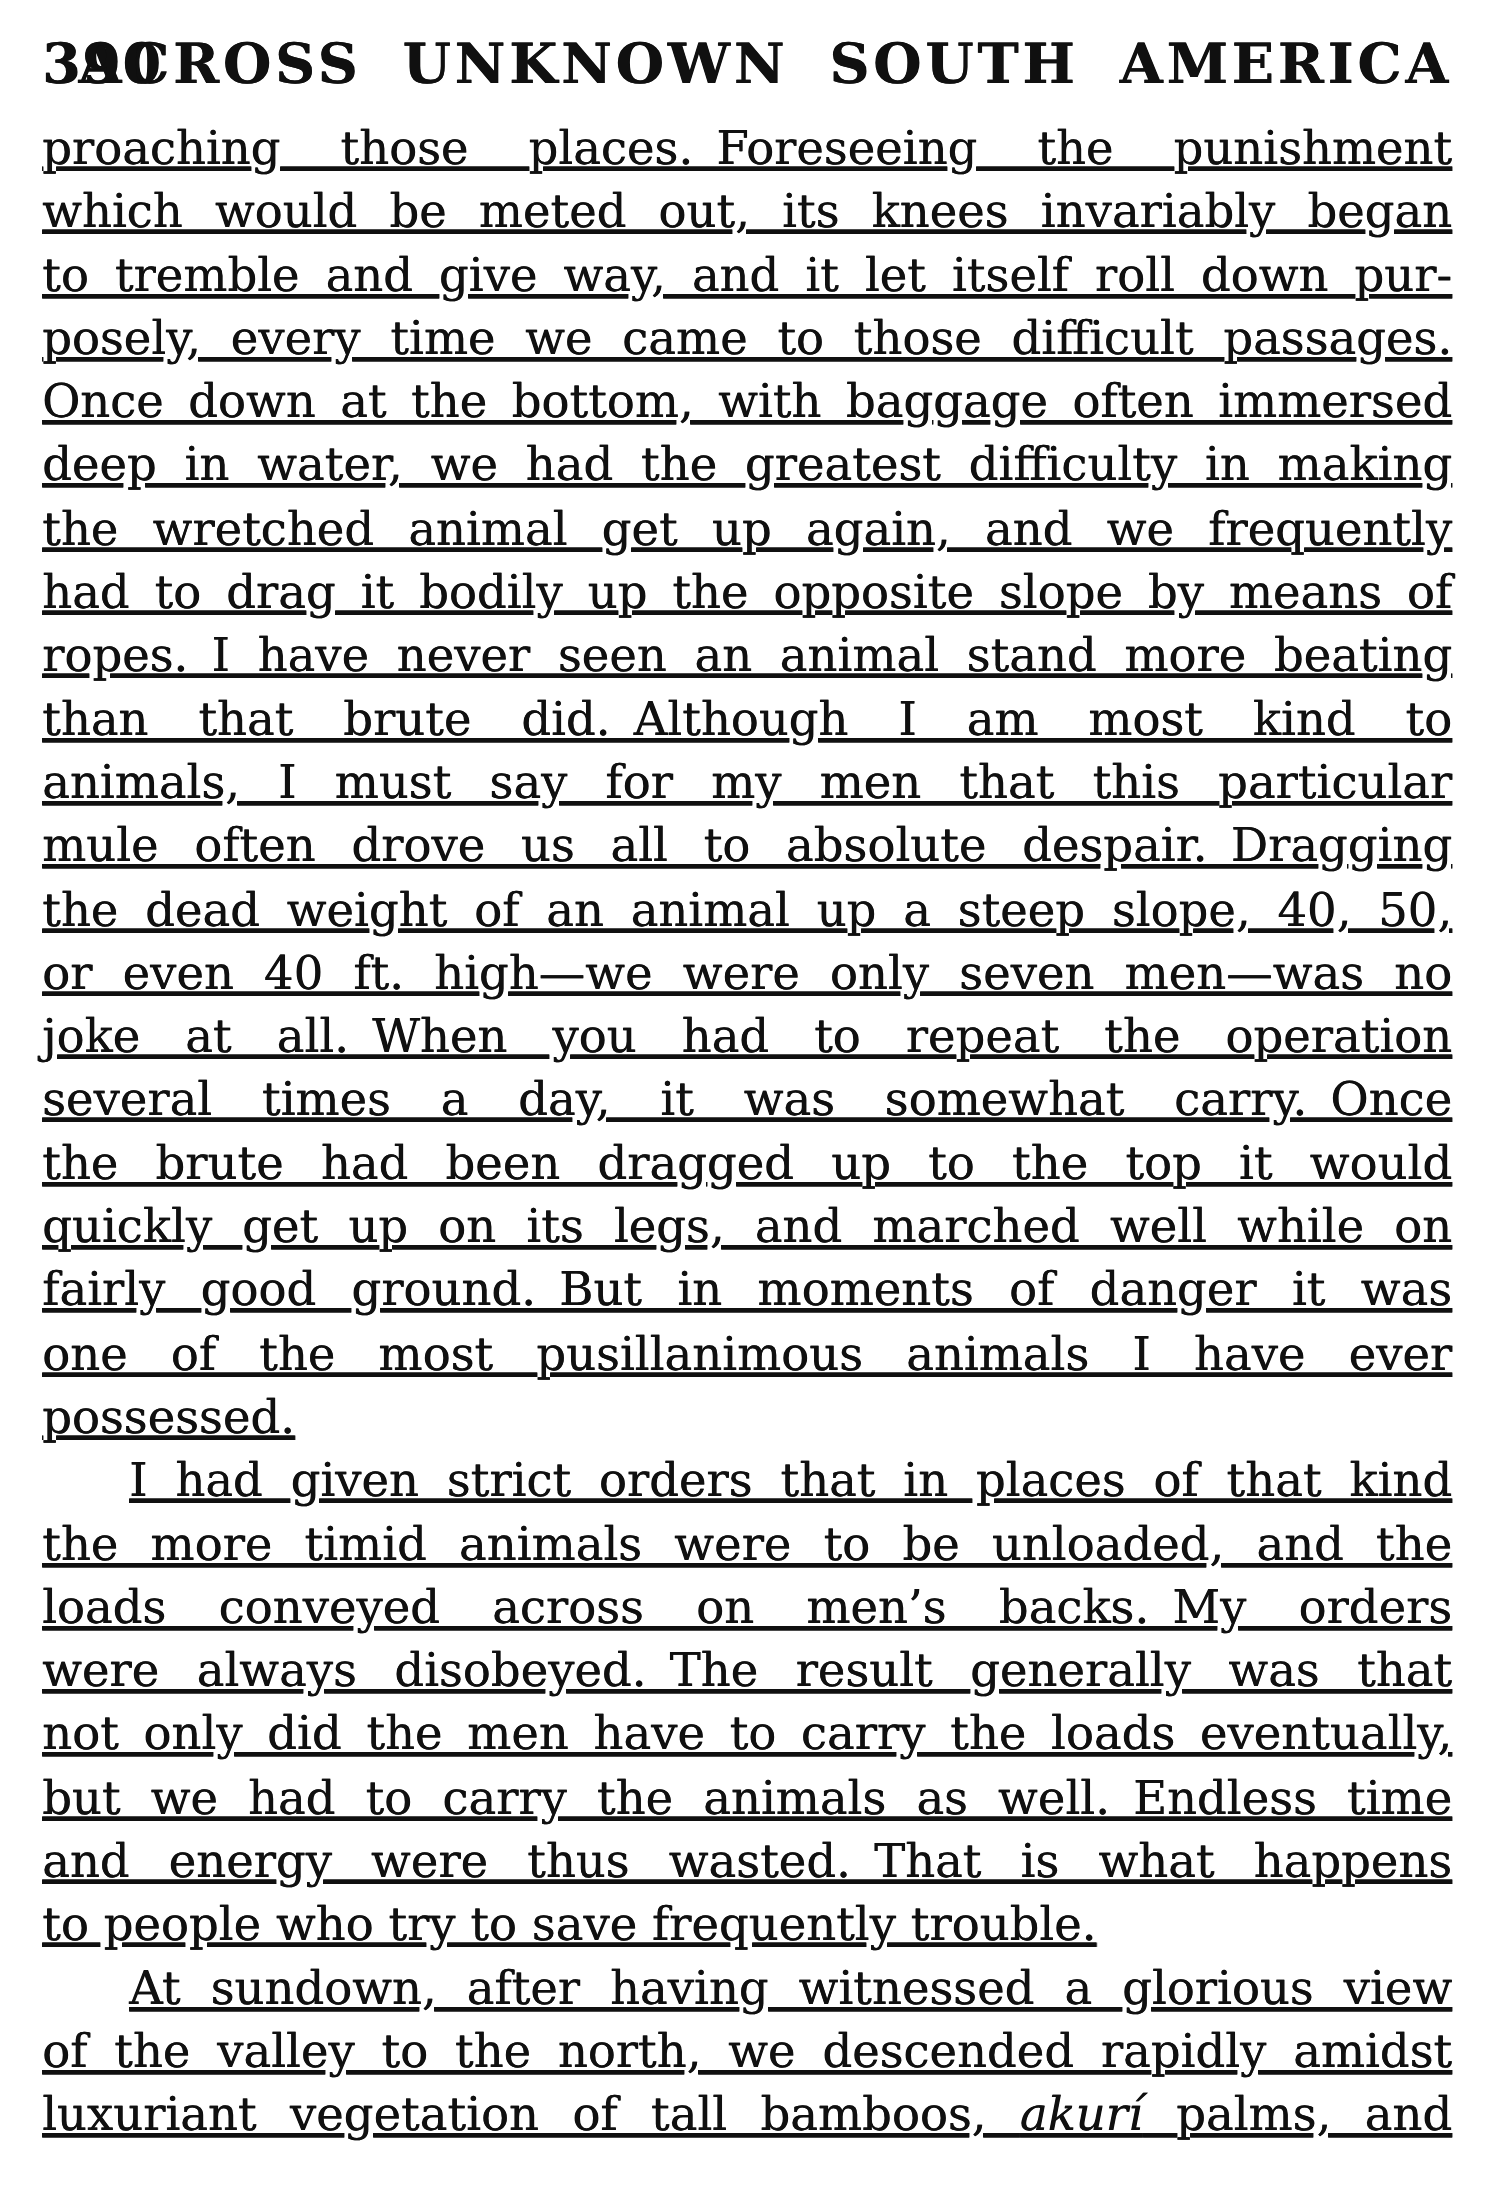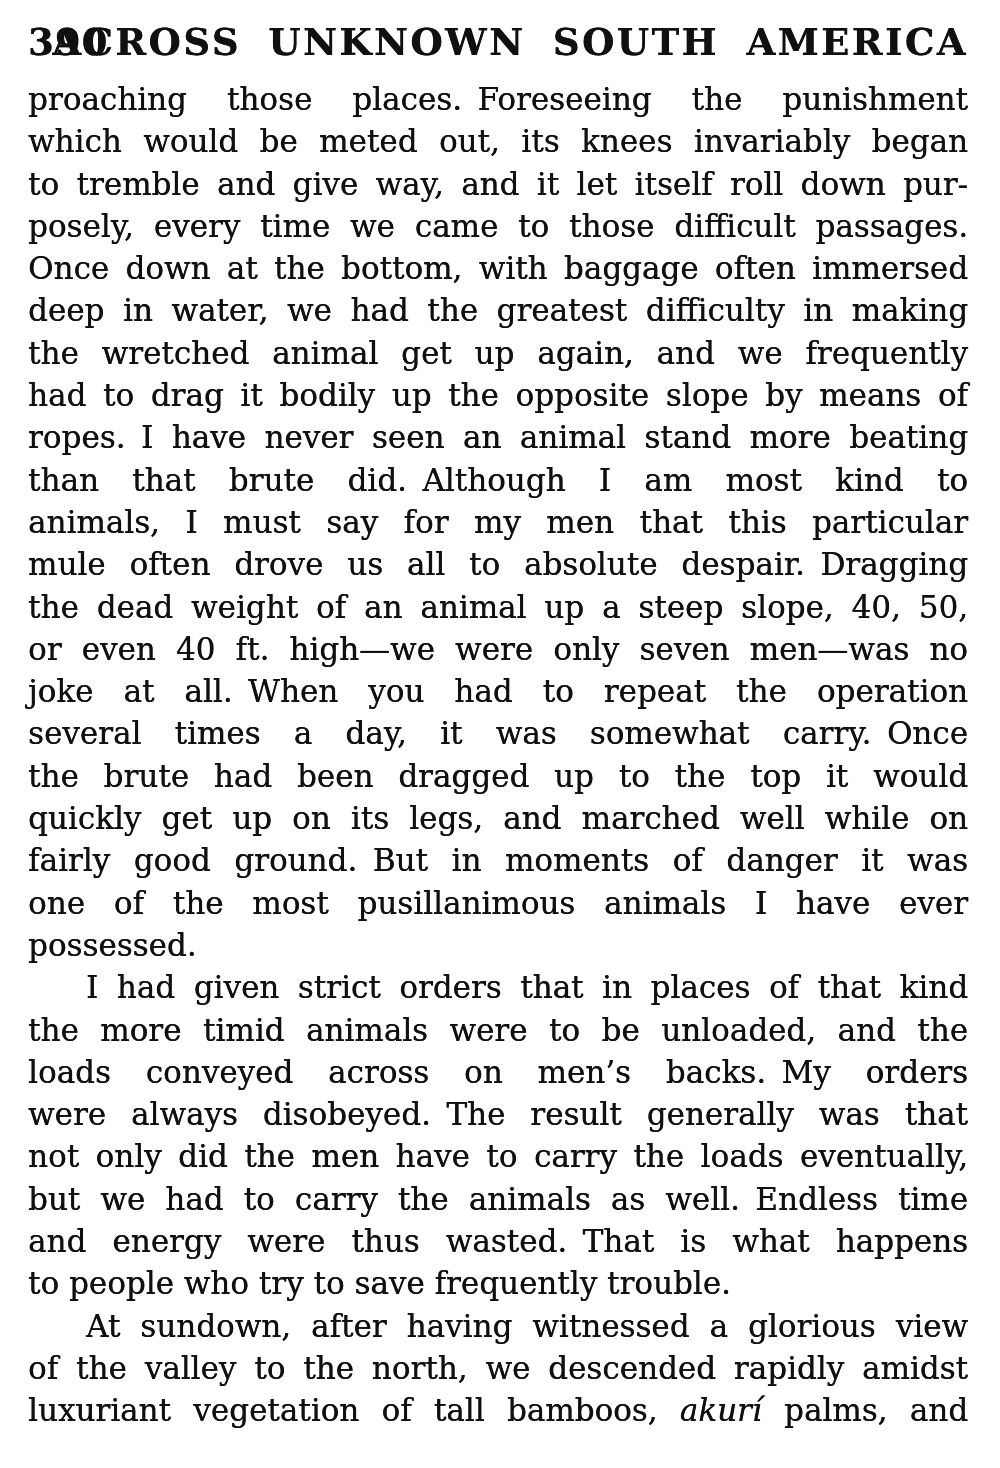--- a/index.html
+++ b/index.html
@@ -37,21 +37,21 @@
     top: 0;
     letter-spacing: 1px;
   }
   
   .text-block {
     margin-top: 14px;
     font-size: 31px;
     line-height: 42.3px;
     text-shadow: 0.3px 0 0 currentColor;
   }
-  .paragraph { margin: 0; }
+  .paragraph { margin: 0; text-decoration: underline; }
   .line {
     text-align: justify;
     text-align-last: justify;
   }
   .line.flush {
     text-align-last: left;
   }
   .line.indent {
     text-indent: 58px;
   }

